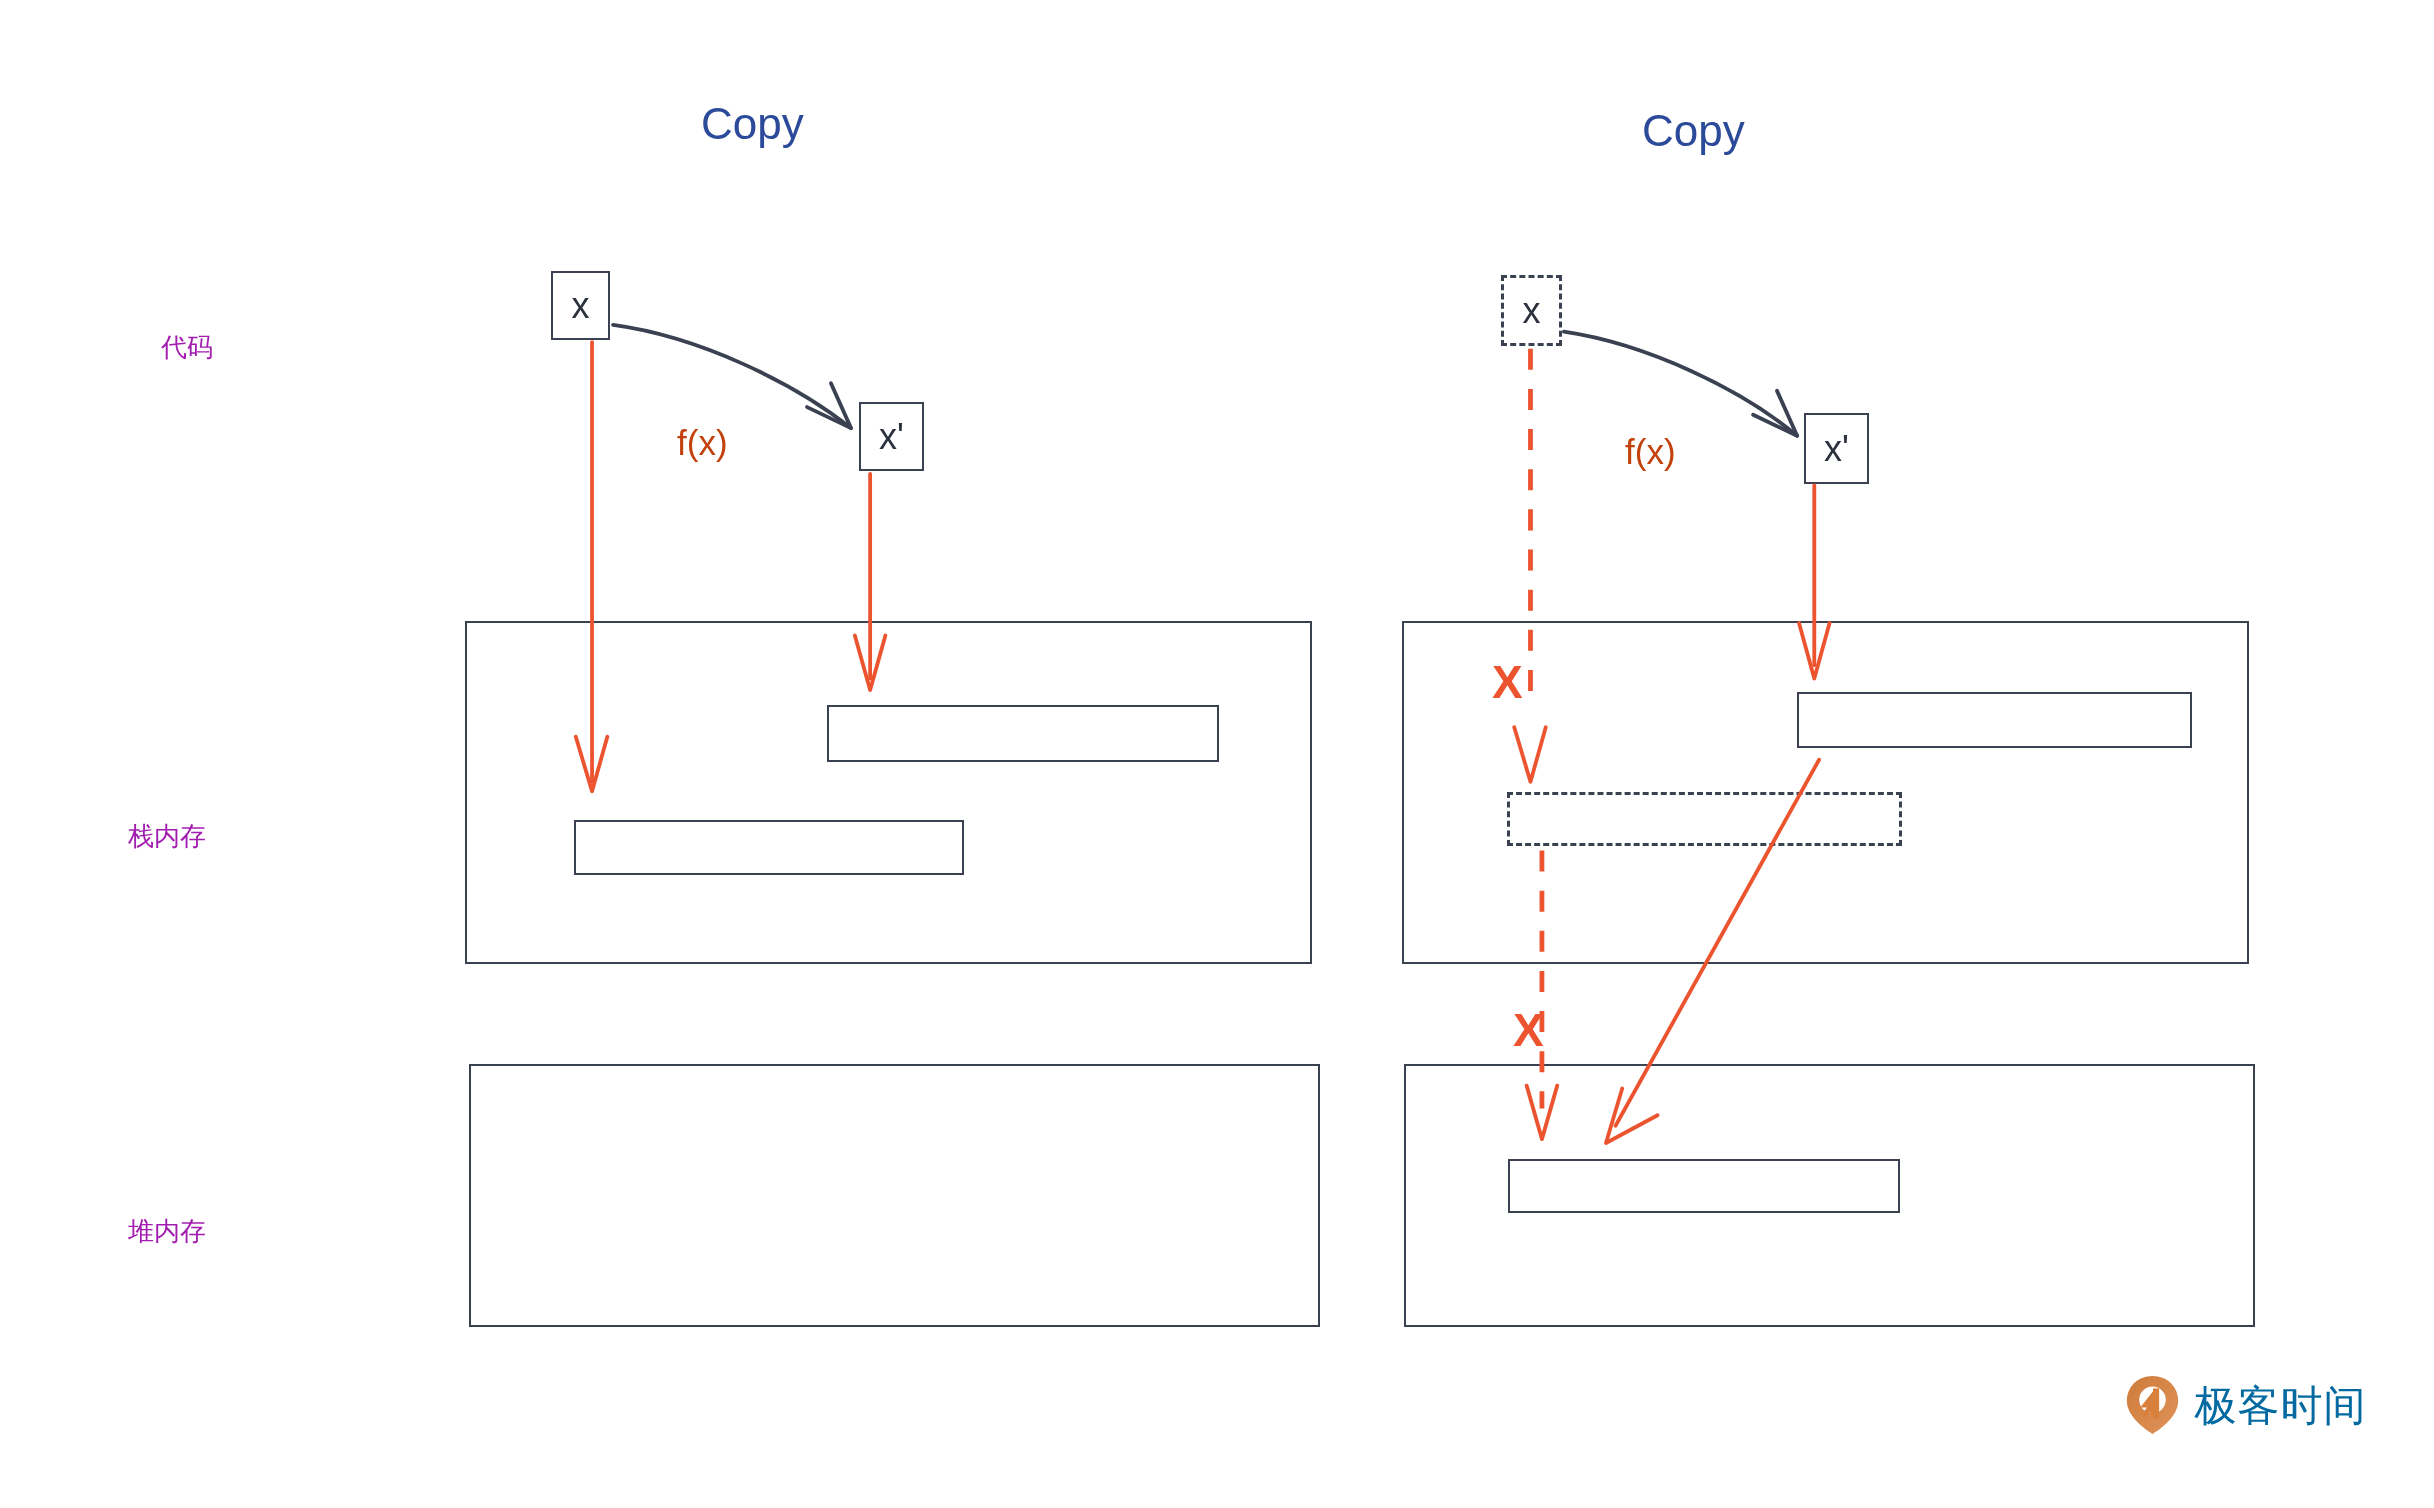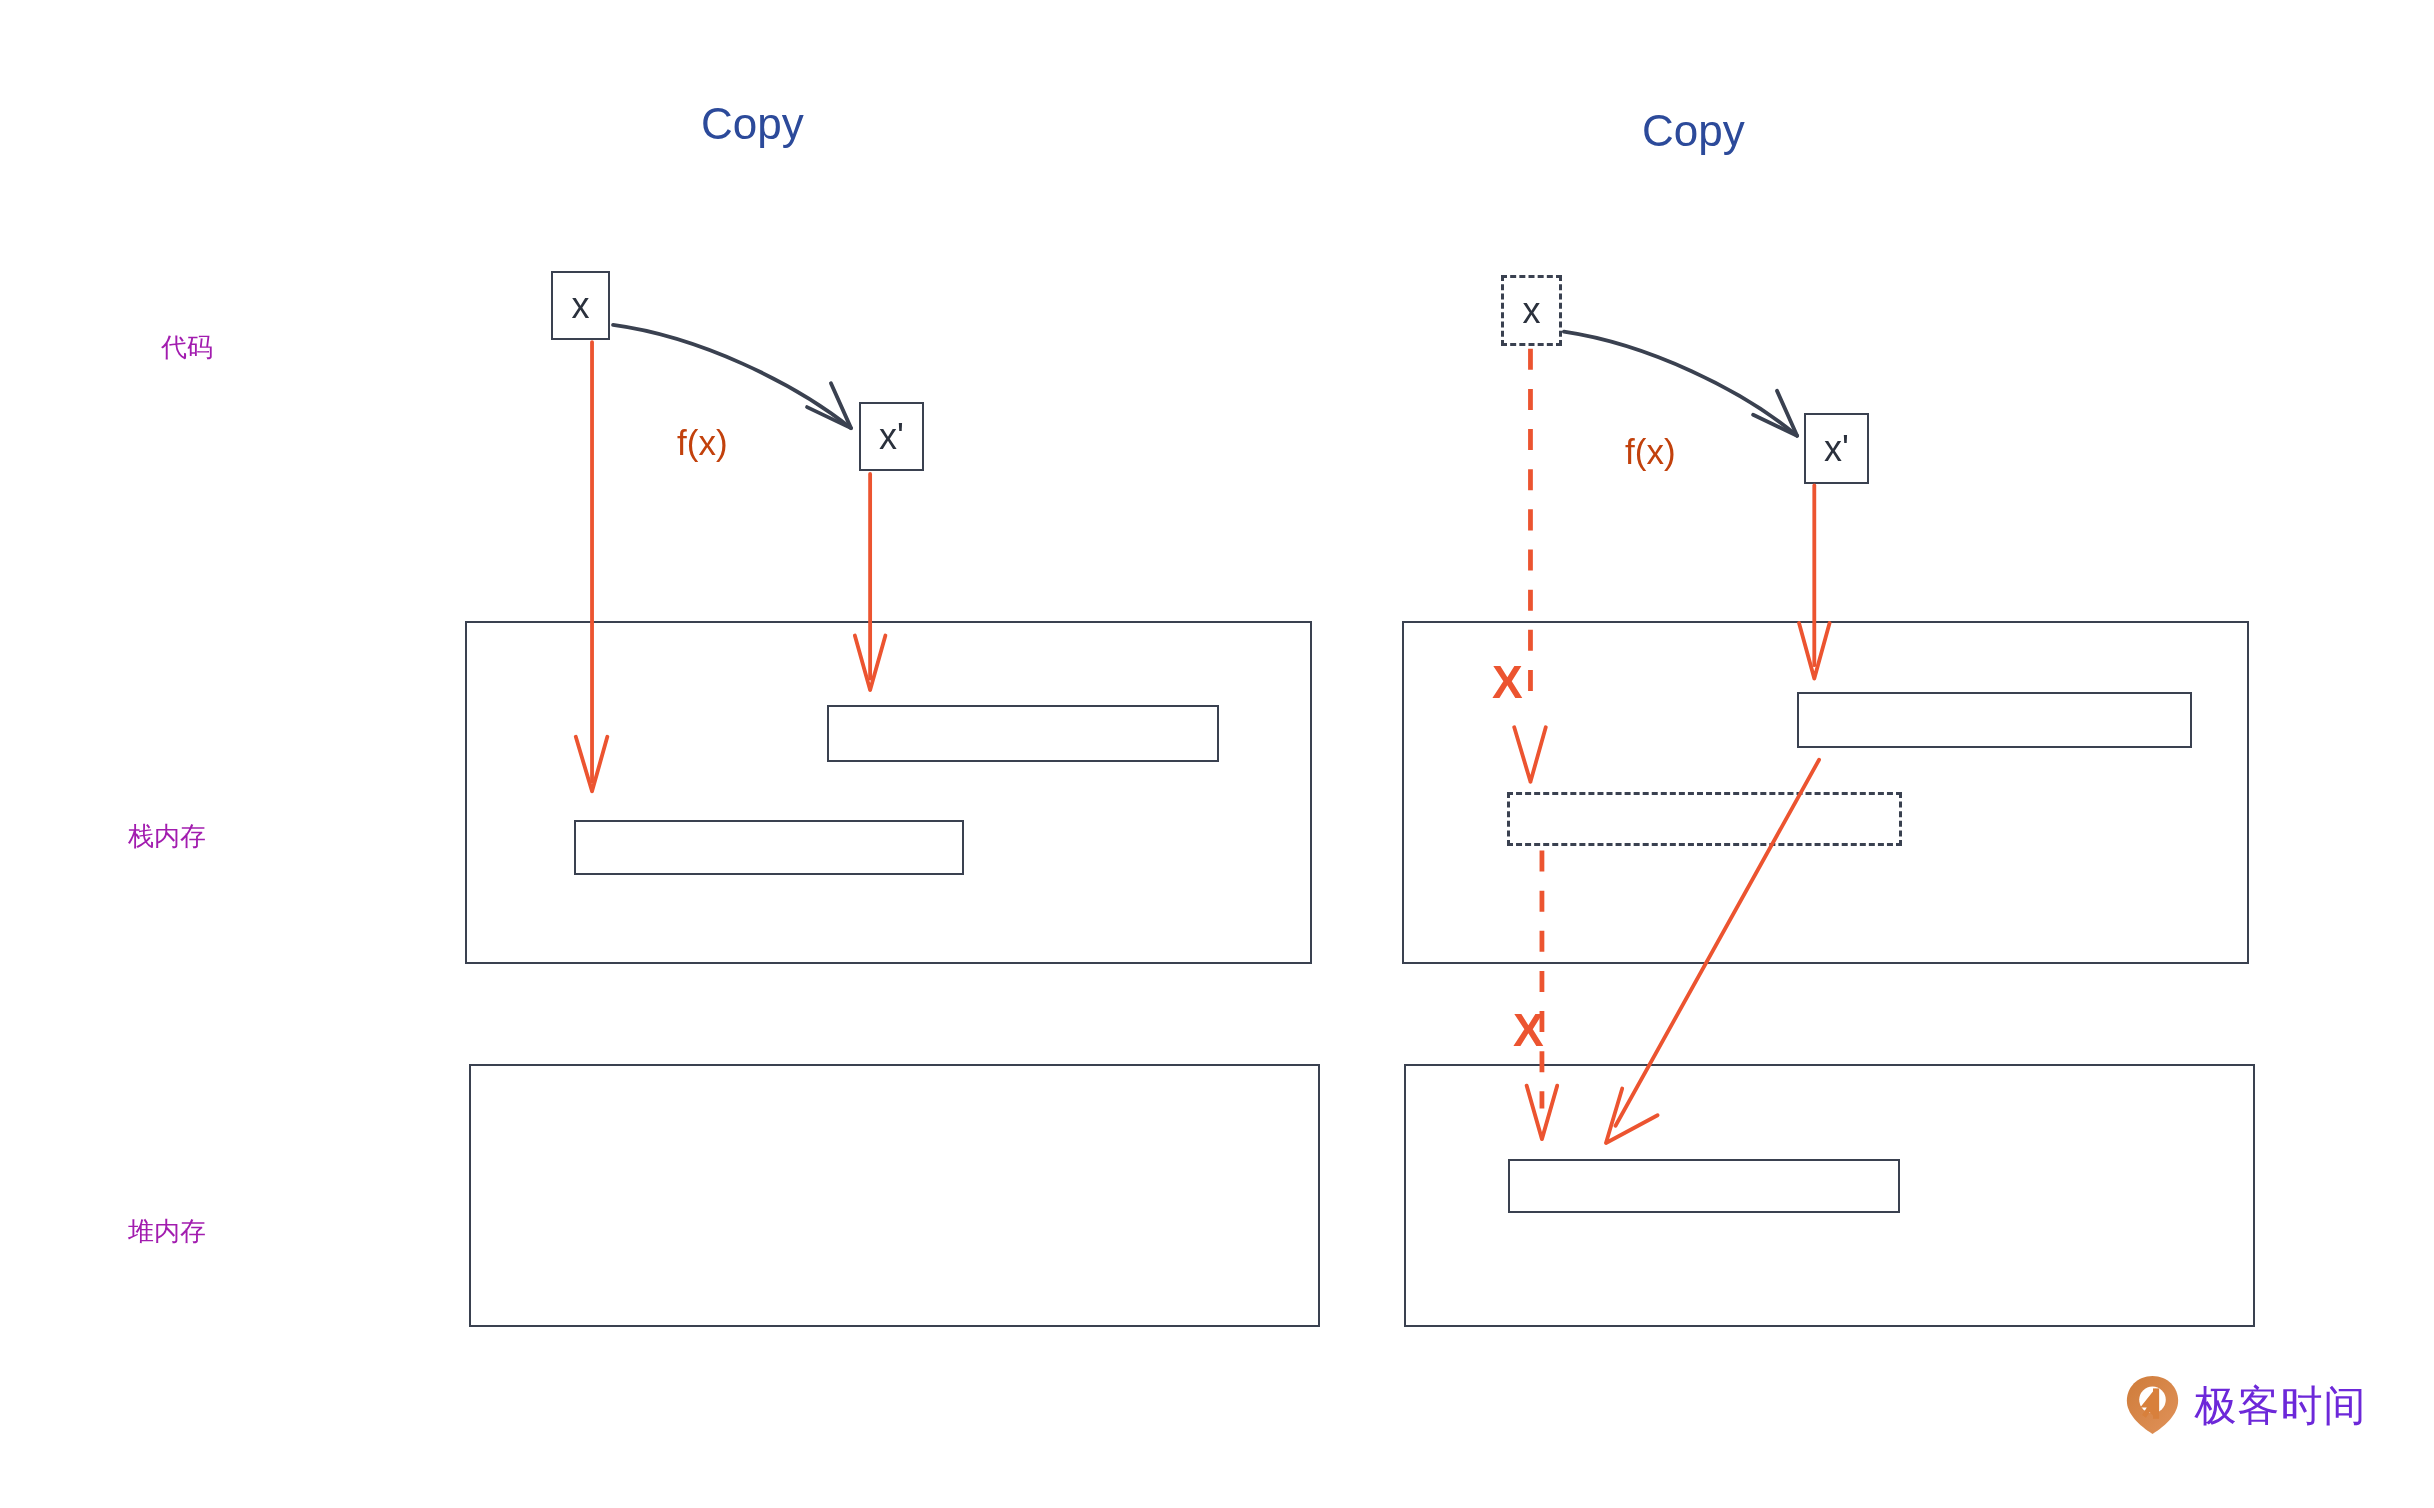--- a/index.html
+++ b/index.html
@@ -131,21 +131,21 @@
   #brand {
     position: absolute;
     left: 2124px;
     top: 1374px;
     display: flex;
     align-items: center;
     gap: 13.4px;
   }
   #brand-text {
     font-size: 42px;
-    color: #6d28d9;
+    color: #0369a1;
     font-family: "DejaVu Sans", "Liberation Sans", sans-serif;
     letter-spacing: 1px;
     white-space: nowrap;
   }
 </style>
 </head>
 <body>
 
 <div id="stage">
 

